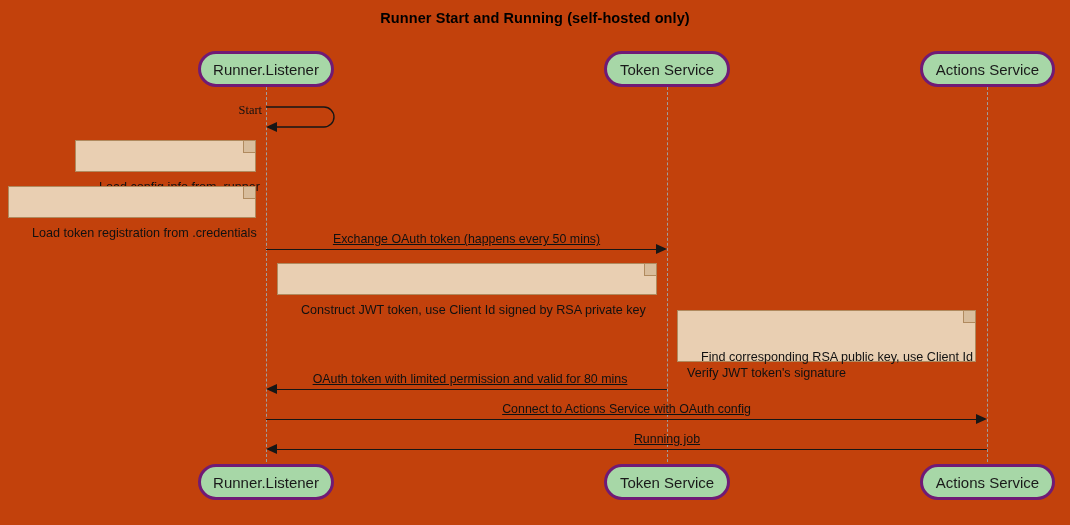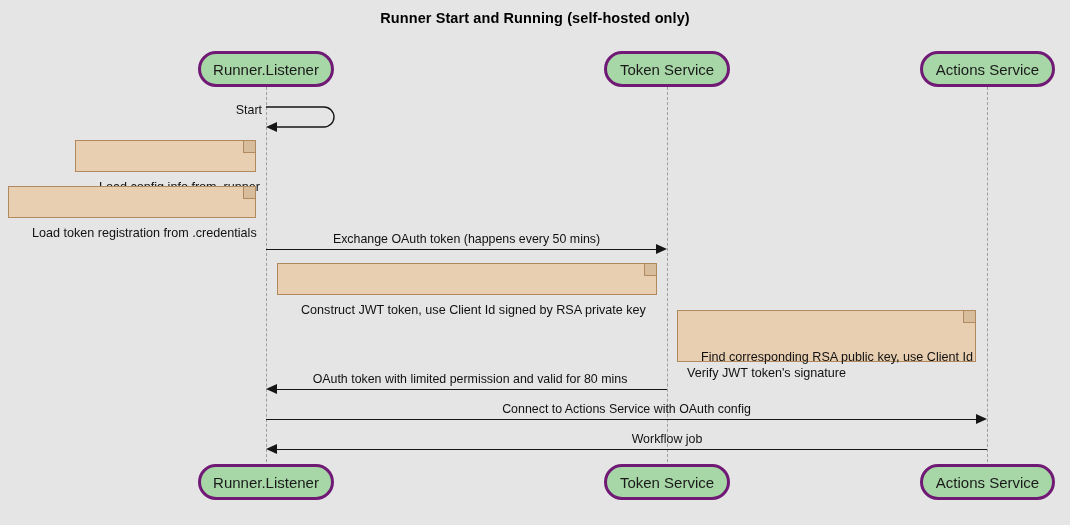--- a/index.html
+++ b/index.html
@@ -8,21 +8,21 @@
     background: #ffffff;
   }
   body {
     font-family: "Liberation Sans", sans-serif;
     color: #000000;
   }
   #canvas {
     position: relative;
     width: 1070px;
     height: 525px;
-    background: #e5e5e5;
+    background: #c2410c;
     overflow: hidden;
   }
   .diagram-title {
     position: absolute;
     left: 0;
     top: 10px;
     width: 1070px;
     text-align: center;
     font-size: 14.5px;
     font-weight: bold;
@@ -77,20 +77,21 @@
     position: absolute;
     height: 0;
     border-top: 1.4px solid #161616;
   }
   .msg-label {
     position: absolute;
     font-size: 12.4px;
     color: #111111;
     white-space: nowrap;
     text-align: center;
+    text-decoration: underline;
   }
   .arrowhead {
     position: absolute;
     width: 0;
     height: 0;
   }
   .arrow-right {
     border-top: 5.5px solid transparent;
     border-bottom: 5.5px solid transparent;
     border-left: 11px solid #161616;
@@ -104,20 +105,21 @@
   .self-loop {
     position: absolute;
   }
   .self-loop svg { display: block; }
   .self-label {
     position: absolute;
     font-size: 12.4px;
     color: #111111;
     white-space: nowrap;
     text-align: right;
+    font-family: Liberation Serif, serif;
   }
 </style>
 </head>
 <body>
 
 <div id="canvas">
 
   <div class="diagram-title">Runner Start and Running (self-hosted only)</div>
 
   <div class="lifeline" style="left:266px; top:87px; height:375px;"></div>
@@ -168,21 +170,21 @@
   </div>
 
   <div class="msg-label" style="left:273px; top:372px; width:394px;">OAuth token with limited permission and valid for 80 mins</div>
   <div class="msg-line" style="left:274px; top:389px; width:393px;"></div>
   <div class="arrowhead arrow-left" style="left:266px; top:384px;"></div>
 
   <div class="msg-label" style="left:266px; top:402px; width:721px;">Connect to Actions Service with OAuth config</div>
   <div class="msg-line" style="left:266px; top:419px; width:713px;"></div>
   <div class="arrowhead arrow-right" style="left:976px; top:414px;"></div>
 
-  <div class="msg-label" style="left:467px; top:432px; width:400px;">Workflow job</div>
+  <div class="msg-label" style="left:467px; top:432px; width:400px;">Running job</div>
   <div class="msg-line" style="left:274px; top:449px; width:713px;"></div>
   <div class="arrowhead arrow-left" style="left:266px; top:444px;"></div>
 
   <div class="participant" style="left:198px; top:464px; width:136px;">
     <span>Runner.Listener</span>
   </div>
   <div class="participant" style="left:604px; top:464px; width:126px;">
     <span>Token Service</span>
   </div>
   <div class="participant" style="left:920px; top:464px; width:135px;">

